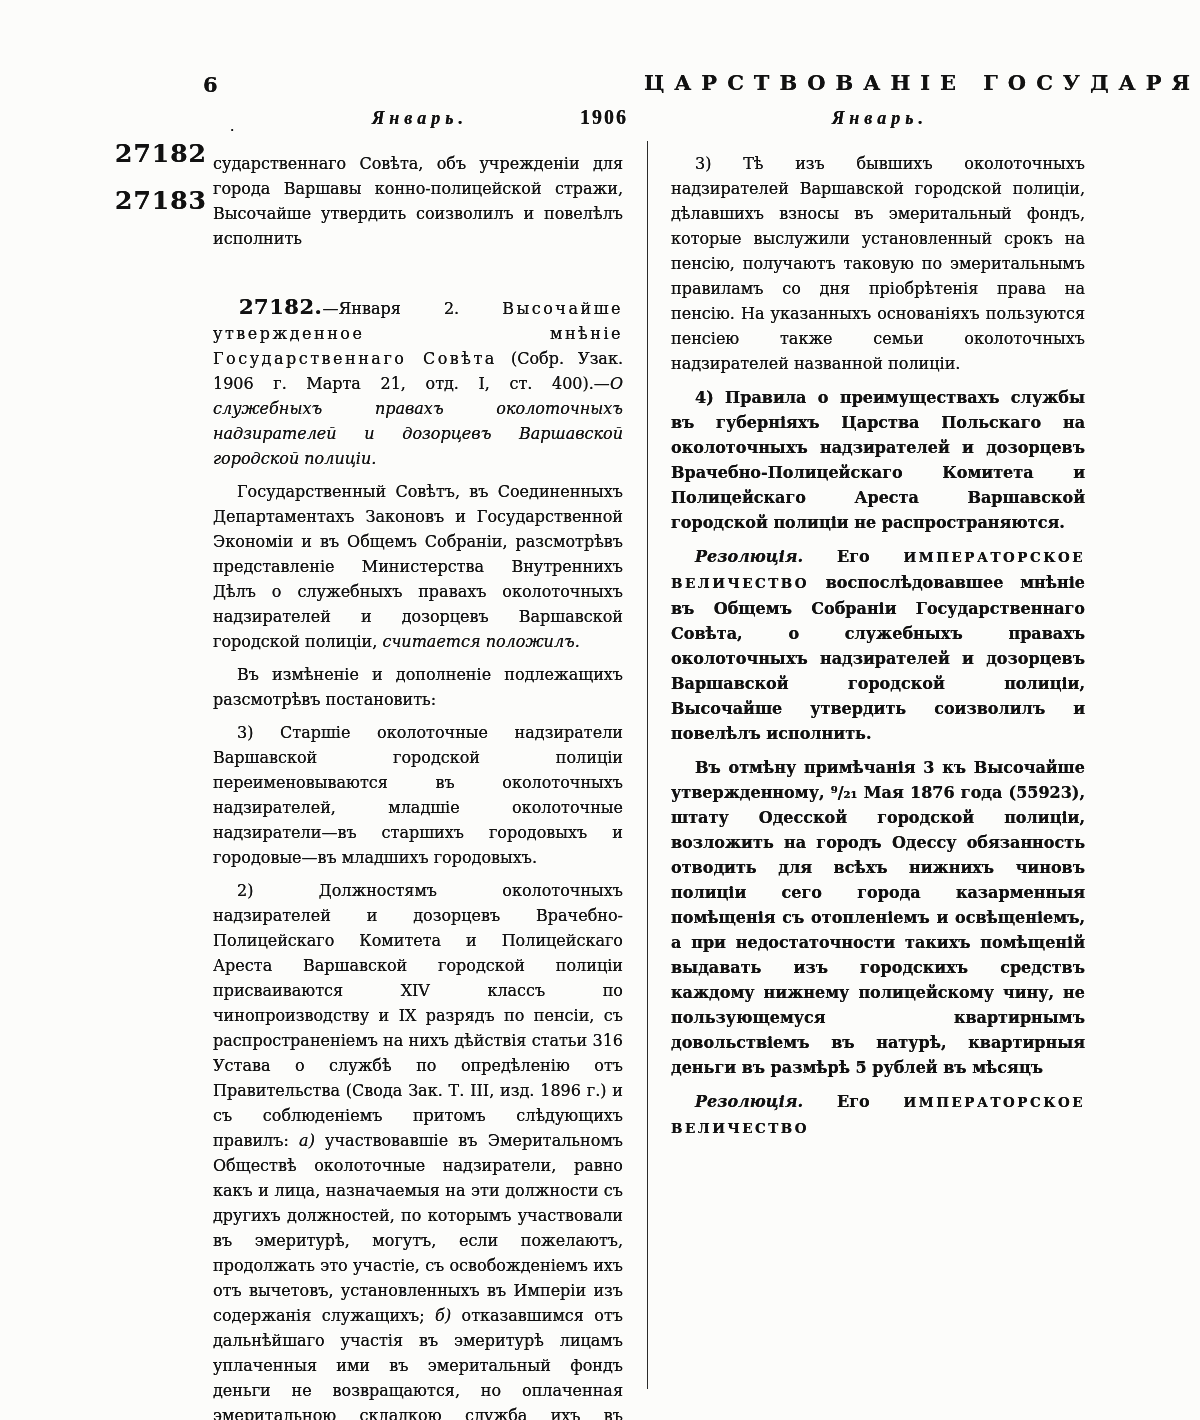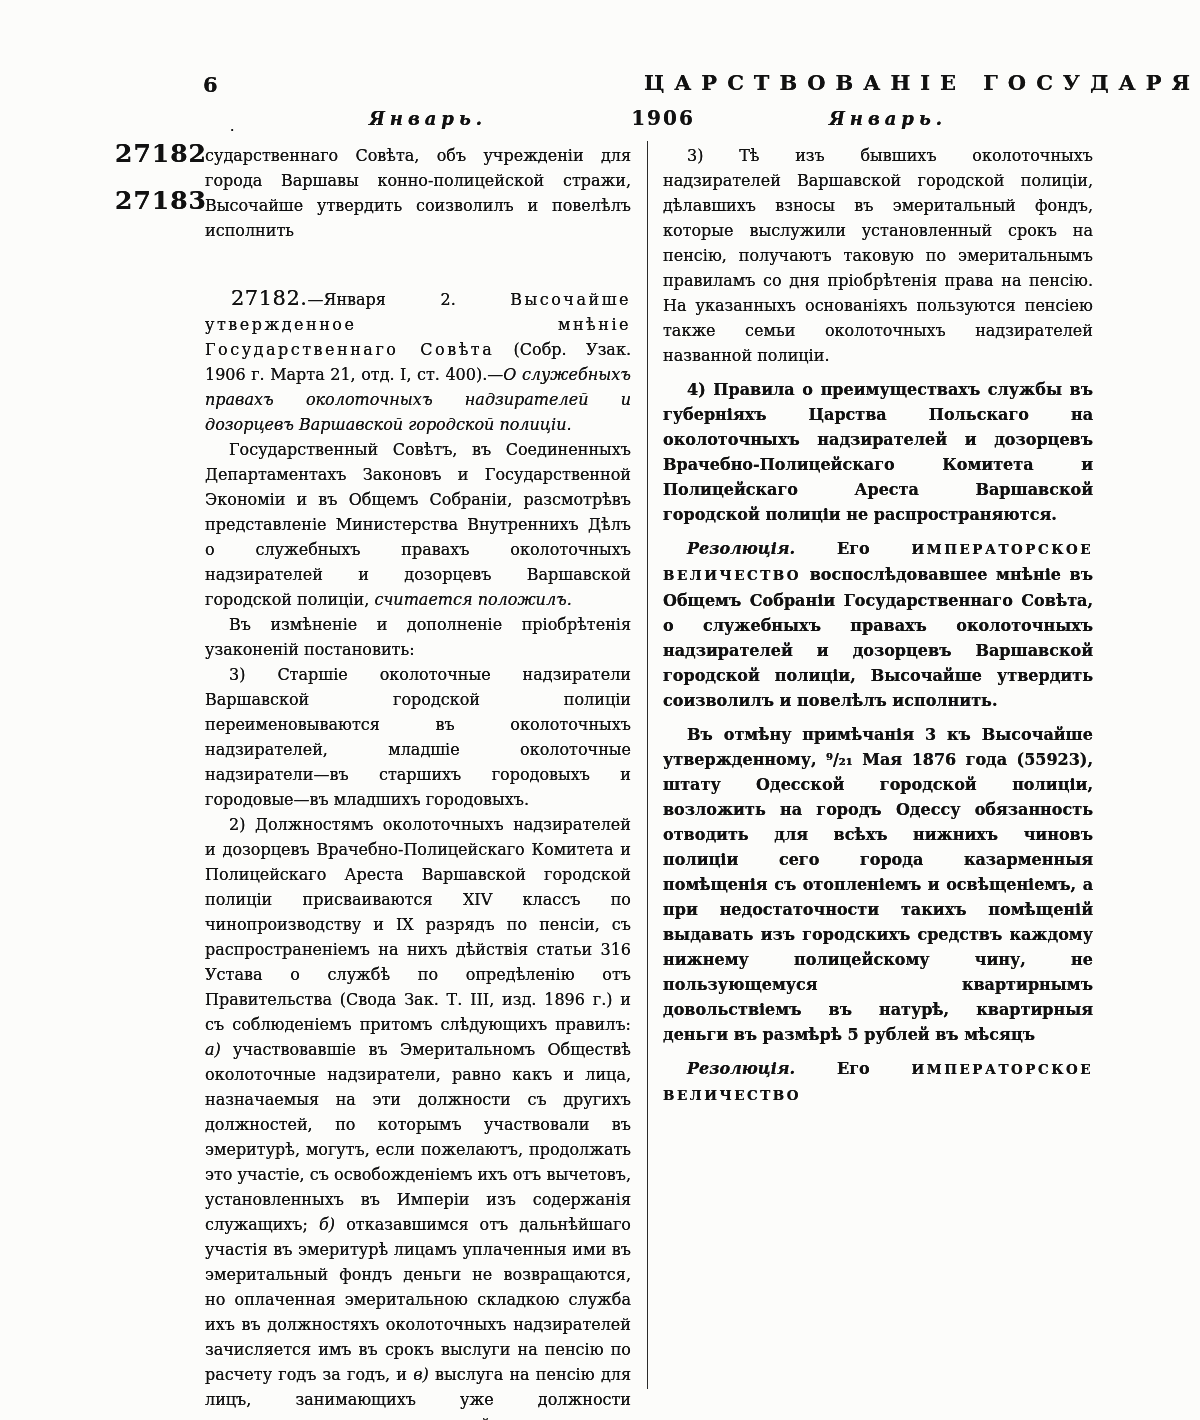--- a/index.html
+++ b/index.html
@@ -20,30 +20,30 @@
   .page-num {
     position: absolute; left: 203px; top: 72px;
     font-size: 21px; font-weight: bold;
   }
   .title {
     position: absolute; left: 0; top: 70px; width: 1200px;
     margin: 0; text-align: right;
     font-size: 21px; font-weight: bold;
     letter-spacing: 10px;
   }
-  .dateline { position: absolute; top: 108px; left: 8px; width: 1008px; height: 26px; }
+  .dateline { position: absolute; top: 108px; left: 0; width: 1008px; height: 26px; font-family: Liberation Serif, serif; }
   .dateline .month {
     position: absolute; top: 0;
     font-style: italic; font-weight: bold;
     font-size: 18px; letter-spacing: 5px;
   }
   .dateline .month.left  { left: 330px; width: 180px; text-align: center; }
   .dateline .month.right { left: 790px; width: 180px; text-align: center; }
   .dateline .year {
-    position: absolute; top: -2px; left: 580px; width: 150px; text-align: center;
+    position: absolute; top: -2px; left: 580px; width: 150px; text-align: left;
     font-weight: bold; font-size: 20px; letter-spacing: 2px;
   }
   .stray-dot { position: absolute; top: 118px; left: 230px; font-size: 14px; }
   
   .margin-nums { position: absolute; left: 115px; top: 141px; width: 85px; text-align: left; }
   .margin-nums div {
     font-size: 25px; font-weight: bold; letter-spacing: 1px;
     line-height: 26px; margin-bottom: 21px;
   }
   
@@ -54,25 +54,25 @@
   }
   .col { text-align: justify; font-size: 16px; line-height: 25px; }
   .col.left-col  { width: 426px; }
   .col.right-col { width: 430px; }
   .divider {
     width: 1px; background: #2b2b2b;
     height: 1248px;
     margin: -2px 15px 0 16px;
     flex: 0 0 1px;
   }
-  p { margin: 0; text-indent: 24px; }
+  p { margin: 8px; text-indent: 24px; }
   p.noindent { text-indent: 0; }
   p.entry-head { margin-top: 43px; text-indent: 26px; }
   p.gap-sm { margin-top: 9px; font-weight: bold; }
-  .entry-num { font-size: 21px; font-weight: normal; letter-spacing: 0.5px; }
+  .entry-num { font-size: 21px; font-weight: bold; letter-spacing: 0.5px; }
   .spaced { letter-spacing: 2.5px; }
   .ital { font-style: italic; }
   .reslabel { font-style: italic; }
   .emph { font-size: 13.5px; letter-spacing: 2.5px; }
 </style>
 </head>
 <body>
 
 <div class="page">
 
@@ -93,21 +93,21 @@
 
   <div class="columns">
 
     <div class="col left-col">
       <p class="noindent"><span>сударственнаго Совѣта, объ учрежденіи для города Варшавы конно-полицейской стражи, Высочайше утвердить соизволилъ и повелѣлъ исполнить</span></p>
 
       <p class="entry-head"><span class="entry-num">27182.</span><span>—Января 2. </span><span class="spaced">Высочайше утвержденное мнѣніе Государственнаго Совѣта</span><span> (Собр. Узак. 1906 г. Марта 21, отд. I, ст. 400).—</span><span class="ital">О служебныхъ правахъ околоточныхъ надзирателей и дозорцевъ Варшавской городской полиціи.</span></p>
 
       <p><span>Государственный Совѣтъ, въ Соединенныхъ Департаментахъ Законовъ и Государственной Экономіи и въ Общемъ Собраніи, разсмотрѣвъ представленіе Министерства Внутреннихъ Дѣлъ о служебныхъ правахъ околоточныхъ надзирателей и дозорцевъ Варшавской городской полиціи, </span><span class="ital">считается положилъ.</span></p>
 
-      <p><span>Въ измѣненіе и дополненіе пріобрѣтенія узаконеній постановить:</span></p>
+      <p><span>Въ измѣненіе и дополненіе подлежащихъ разсмотрѣвъ постановить:</span></p>
 
       <p><span>3) Старшіе околоточные надзиратели Варшавской городской полиціи переименовываются въ околоточныхъ надзирателей, младшіе околоточные надзиратели—въ старшихъ городовыхъ и городовые—въ младшихъ городовыхъ.</span></p>
 
       <p><span>2) Должностямъ околоточныхъ надзирателей и дозорцевъ Врачебно-Полицейскаго Комитета и Полицейскаго Ареста Варшавской городской полиціи присваиваются XIV классъ по чинопроизводству и IX разрядъ по пенсіи, съ распространеніемъ на нихъ дѣйствія статьи 316 Устава о службѣ по опредѣленію отъ Правительства (Свода Зак. Т. III, изд. 1896 г.) и съ соблюденіемъ притомъ слѣдующихъ правилъ: </span><span class="ital">а)</span><span> участвовавшіе въ Эмеритальномъ Обществѣ околоточные надзиратели, равно какъ и лица, назначаемыя на эти должности съ другихъ должностей, по которымъ участвовали въ эмеритурѣ, могутъ, если пожелаютъ, продолжать это участіе, съ освобожденіемъ ихъ отъ вычетовъ, установленныхъ въ Имперіи изъ содержанія служащихъ; </span><span class="ital">б)</span><span> отказавшимся отъ дальнѣйшаго участія въ эмеритурѣ лицамъ уплаченныя ими въ эмеритальный фондъ деньги не возвращаются, но оплаченная эмеритальною складкою служба ихъ въ должностяхъ околоточныхъ надзирателей зачисляется имъ въ срокъ выслуги на пенсію по расчету годъ за годъ, и </span><span class="ital">в)</span><span> выслуга на пенсію для лицъ, занимающихъ уже должности околоточныхъ надзирателей, но не участвующихъ въ Эмеритальномъ Обществѣ, считается лишь со времени присвоенія этой должности пенсіонныхъ правъ.</span></p>
     </div>
 
     <div class="divider"></div>
 
     <div class="col right-col">
       <p><span>3) Тѣ изъ бывшихъ околоточныхъ надзирателей Варшавской городской полиціи, дѣлавшихъ взносы въ эмеритальный фондъ, которые выслужили установленный срокъ на пенсію, получаютъ таковую по эмеритальнымъ правиламъ со дня пріобрѣтенія права на пенсію. На указанныхъ основаніяхъ пользуются пенсіею также семьи околоточныхъ надзирателей названной полиціи.</span></p>

